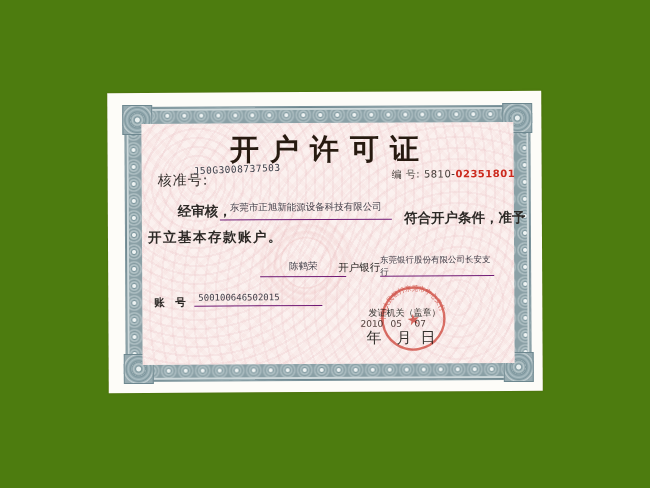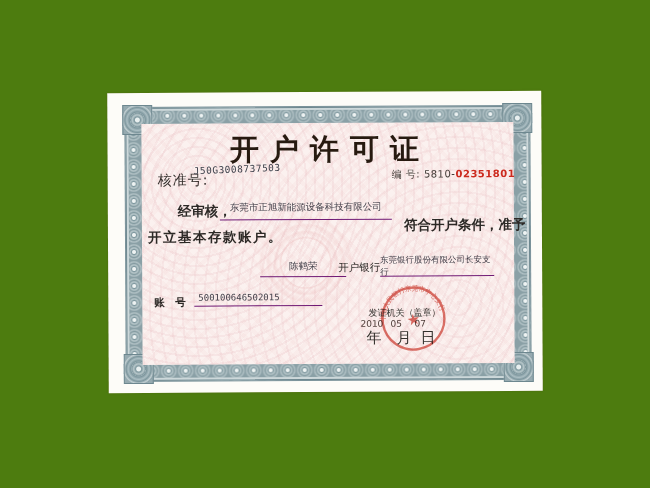--- a/index.html
+++ b/index.html
@@ -76,21 +76,21 @@
   .val { position:absolute; color:#3d414b; }
   .mono { font-family:"DejaVu Sans Mono", monospace; }
 
   .approval-label { left:50px; top:79px; font-size:14px; letter-spacing:1px; }
   .approval-value { left:86px; top:71px; font-size:9.5px; transform:rotate(-2deg); letter-spacing:.5px; }
 
   .serial-line { position:absolute; left:284px; top:76px; font-size:10px; color:#443e39; letter-spacing:.5px; }
   .serial-red { color:#cc2a1e; font-weight:700; }
 
   .audit-prefix { left:70px; top:110px; font-size:13.5px; font-weight:600; color:#2c2926; }
-  .audit-suffix { left:296px; top:125px; font-size:13.5px; font-weight:600; color:#2c2926;text-align:center; }
+  .audit-suffix { left:296px; top:118px; font-size:13.5px; font-weight:600; color:#2c2926;text-align:center; }
   .audit-line2  { left:40px; top:136px; font-size:13.5px; font-weight:600; letter-spacing:1.5px; color:#2c2926; }
 
   .fill-line {
     position:absolute; display:flex; align-items:center; justify-content:center;
     border-bottom:1px solid #701a75; color:#43404a;
   }
   .company-line { left:112px; top:104px; width:172px; height:24px; font-size:9.5px; }
   .rep-line     { left:152px; top:165px; width:86px;  height:20px; font-size:9.5px; }
   .bank-line    { left:272px; top:165px; width:114px; height:20px; font-size:8.5px; }
   .account-line { left:86px;  top:196px; width:128px; height:18px; font-size:9px; justify-content:flex-start; padding-left:4px; }

